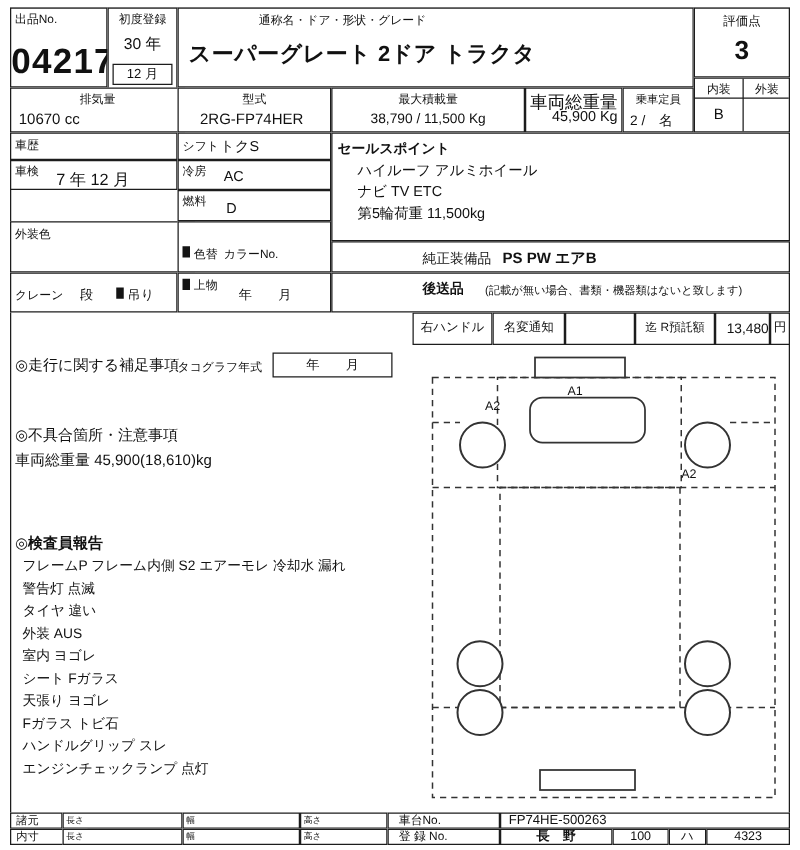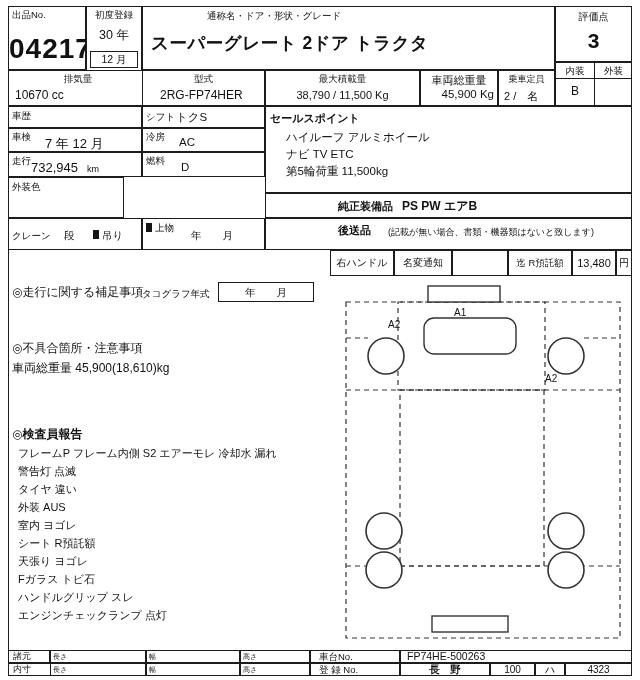--- a/index.html
+++ b/index.html
@@ -66,21 +66,21 @@
     <span class="t ctr lbl" style="top:2px;">型式</span>
     <span class="t" style="left:5px;top:17px;font-size:12px;margin-left:12px;">2RG-FP74HER</span>
   </div>
 
   <div class="c" style="left:265px;top:70px;width:155px;height:36px;">
     <span class="t ctr lbl" style="top:2px;">最大積載量</span>
     <span class="t ctr" style="top:18px;font-size:11px;">38,790 / 11,500 Kg</span>
   </div>
 
   <div class="c" style="left:420px;top:70px;width:78px;height:36px;">
-    <span class="t ctr" style="top:2px;font-size:11px;font-family:Liberation Serif, serif;">車両総重量</span>
+    <span class="t ctr" style="top:2px;font-size:14px;font-family:Liberation Serif, serif;">車両総重量</span>
     <span class="t" style="right:3px;top:17px;font-size:11.5px;">45,900 Kg</span>
   </div>
 
   <div class="c" style="left:498px;top:70px;width:57px;height:36px;">
     <span class="t ctr" style="top:2px;font-size:9px;">乗車定員</span>
     <span class="t" style="left:5px;top:18px;font-size:11px;">2 /　名</span>
   </div>
 
   <div class="c" style="left:8px;top:106px;width:134px;height:22px;">
     <span class="t lbl" style="left:3px;top:3px;">車歴</span>
@@ -92,33 +92,33 @@
 
   <div class="c" style="left:8px;top:128px;width:134px;height:24px;padding-left:15px;">
     <span class="t lbl" style="left:3px;top:2px;">車検</span>
     <span class="t" style="left:36px;top:6px;font-size:13px;">7 年 12 月</span>
   </div>
   <div class="c" style="left:142px;top:128px;width:123px;height:24px;">
     <span class="t lbl" style="left:3px;top:2px;">冷房</span>
     <span class="t" style="left:36px;top:7px;font-size:11.5px;">AC</span>
   </div>
 
-  <div class="c" style="left:8px;top:152px;width:134px;height:25px;">
-    <span class="t lbl" style="left:3px;top:2px;">走行</span>
-    <span class="t" style="left:22px;top:7px;font-size:13px;">732,945</span>
-    <span class="t" style="left:78px;top:11px;font-size:9px;">km</span>
-  </div>
   <div class="c" style="left:142px;top:152px;width:123px;height:25px;">
     <span class="t lbl" style="left:3px;top:2px;">燃料</span>
     <span class="t" style="left:38px;top:8px;font-size:11.5px;">D</span>
   </div>
 
-  <div class="c" style="left:8px;top:177px;width:116px;height:41px;">
+  <div class="c" style="left:8px;top:177px;width:148px;height:41px;">
     <span class="t lbl" style="left:3px;top:3px;">外装色</span>
     <span class="t" style="left:5px;top:24px;font-size:11.5px;margin-top:28px;">ゲンシャ</span>
+  </div>
+  <div class="c" style="left:142px;top:177px;width:123px;height:41px;">
+    <span class="mark" style="left:3px;top:19px;"></span>
+    <span class="t lbl" style="left:12px;top:19px;">色替</span>
+    <span class="t lbl" style="left:36px;top:19px;">カラーNo.</span>
   </div>
 
   <div class="c" style="left:8px;top:218px;width:134px;height:32px;">
     <span class="t lbl" style="left:3px;top:11px;">クレーン</span>
     <span class="t" style="left:55px;top:10px;font-size:10.5px;">段</span>
     <span class="mark" style="left:84px;top:11px;"></span>
     <span class="t" style="left:93px;top:10px;font-size:10.5px;">吊り</span>
   </div>
   <div class="c" style="left:142px;top:218px;width:123px;height:32px;">
     <span class="mark" style="left:3px;top:4px;"></span>
@@ -129,40 +129,40 @@
   <div class="c" style="left:265px;top:106px;width:367px;height:87px;">
     <span class="t" style="left:4px;top:4px;font-size:11px;font-weight:700;">セールスポイント</span>
     <div style="position:absolute;left:20px;top:22px;">
       <div class="line17">ハイルーフ アルミホイール</div>
       <div class="line17">ナビ TV ETC</div>
       <div class="line17">第5輪荷重 11,500kg</div>
     </div>
   </div>
 
   <div class="c" style="left:265px;top:193px;width:367px;height:25px;">
-    <span class="t" style="left:72px;top:5px;font-size:11px;font-weight:700;">純正装備品</span>
+    <span class="t" style="left:72px;top:5px;font-size:11px;font-weight:400;">純正装備品</span>
     <span class="t" style="left:136px;top:4px;font-size:12px;font-weight:700;">PS PW エアB</span>
   </div>
 
   <div class="c" style="left:265px;top:218px;width:367px;height:32px;">
     <span class="t" style="left:72px;top:4px;font-size:11px;font-weight:700;">後送品</span>
     <span class="t" style="left:122px;top:7px;font-size:9px;">(記載が無い場合、書類・機器類はないと致します)</span>
   </div>
 
   <div class="c" style="left:330px;top:250px;width:64px;height:26px;line-height:24px;text-align:center;font-size:10px;">
     <span>右ハンドル</span>
   </div>
   <div class="c" style="left:394px;top:250px;width:58px;height:26px;line-height:24px;text-align:center;font-size:10px;">
     <span>名変通知</span>
   </div>
   <div class="c" style="left:452px;top:250px;width:56px;height:26px;"></div>
   <div class="c" style="left:508px;top:250px;width:64px;height:26px;line-height:24px;text-align:center;font-size:9.5px;">
     <span>迄 R預託額</span>
   </div>
-  <div class="c" style="left:572px;top:250px;width:44px;height:26px;line-height:24px;text-align:center;font-size:11px;">
+  <div class="c" style="left:572px;top:250px;width:44px;height:26px;line-height:24px;text-align:right;font-size:11px;">
     <span>13,480</span>
   </div>
   <div class="c" style="left:616px;top:250px;width:16px;height:26px;line-height:24px;text-align:center;font-size:10px;">
     <span>円</span>
   </div>
 
   <span class="t" style="left:12px;top:284px;font-size:12px;">◎走行に関する補足事項</span>
   <span class="t" style="left:142px;top:288px;font-size:9.5px;">タコグラフ年式</span>
   <div class="c" style="left:218px;top:282px;width:96px;height:20px;line-height:18px;text-align:center;font-size:10.5px;">
     <span>年　　月</span>
@@ -171,21 +171,21 @@
   <span class="t" style="left:12px;top:340px;font-size:12px;">◎不具合箇所・注意事項</span>
   <span class="t" style="left:12px;top:360px;font-size:12px;">車両総重量 45,900(18,610)kg</span>
 
   <span class="t" style="left:12px;top:426px;font-size:12px;font-weight:bold;">◎検査員報告</span>
   <div style="position:absolute;left:18px;top:444px;">
     <div class="line18">フレームP フレーム内側 S2 エアーモレ 冷却水 漏れ</div>
     <div class="line18">警告灯 点滅</div>
     <div class="line18">タイヤ 違い</div>
     <div class="line18">外装 AUS</div>
     <div class="line18">室内 ヨゴレ</div>
-    <div class="line18">シート R預託額</div>
+    <div class="line18">シート Fガラス</div>
     <div class="line18">天張り ヨゴレ</div>
     <div class="line18">Fガラス トビ石</div>
     <div class="line18">ハンドルグリップ スレ</div>
     <div class="line18">エンジンチェックランプ 点灯</div>
   </div>
 
   <svg style="position:absolute;left:332px;top:278px;" width="296" height="368" viewBox="0 0 296 368">
     <rect x="14" y="24" width="274" height="336" class="dash"></rect>
     <rect x="66" y="24" width="147" height="88" class="dash"></rect>
     <line x1="14" y1="112" x2="288" y2="112" class="dash"></line>

